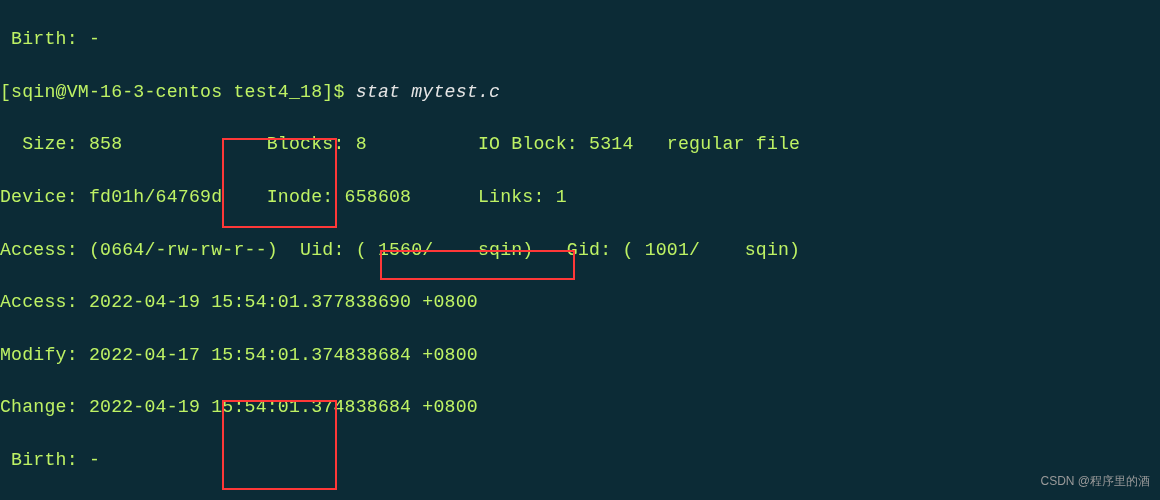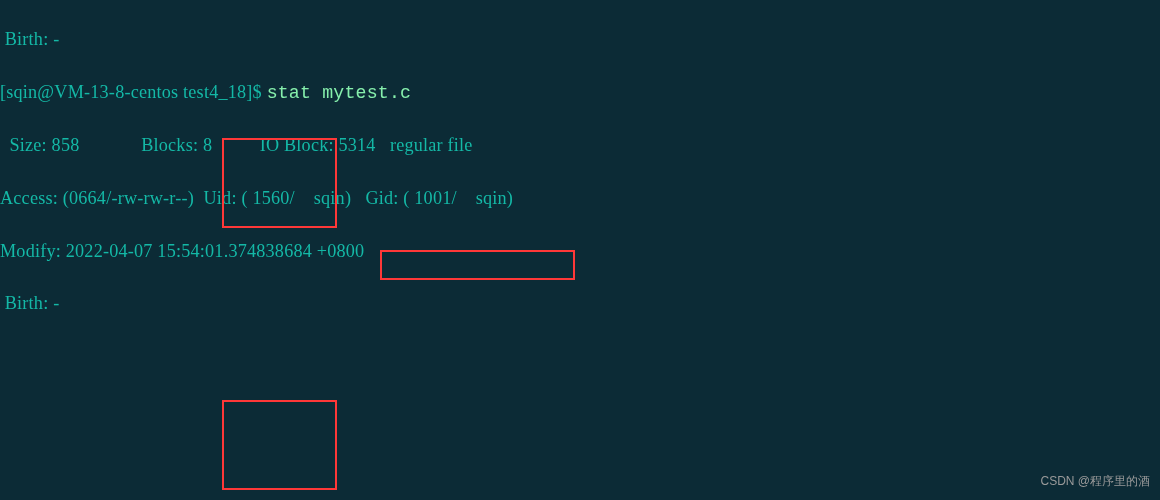--- a/index.html
+++ b/index.html
@@ -13,22 +13,22 @@
     height: 500px;
     overflow: hidden;
     position: relative;
     letter-spacing: 0.2px;
   }
   .term {
     padding: 0;
     position: relative;
     white-space: pre;
   }
-  .gray { color: #14b8a6; font-family: Liberation Serif, serif; }
-  .white { color: #86efac; }
+  .gray { color: #bef264; }
+  .white { color: #e5e5e5; font-style: italic; }
   .line { display: block; }
   .hlbox {
     position: absolute;
     border: 2px solid #ff3838;
     pointer-events: none;
     z-index: 2;
   }
   .watermark {
     position: absolute;
     right: 10px;
@@ -37,24 +37,27 @@
     color: #9a9a9a;
     font-family: sans-serif;
     letter-spacing: 0;
   }
 </style>
 </head>
 <body>
 
 <div class="term">
 <span class="line gray"> Birth: -</span>
-<span class="line"><span class="gray">[sqin@VM-13-8-centos test4_18]$ </span><span class="white">stat mytest.c</span></span>
+<span class="line"><span class="gray">[sqin@VM-16-3-centos test4_18]$ </span><span class="white">stat mytest.c</span></span>
 <span class="line gray">  Size: 858             Blocks: 8          IO Block: 5314   regular file</span>
+<span class="line gray">Device: fd01h/64769d    Inode: 658608      Links: 1</span>
 <span class="line gray">Access: (0664/-rw-rw-r--)  Uid: ( 1560/    sqin)   Gid: ( 1001/    sqin)</span>
-<span class="line gray">Modify: 2022-04-07 15:54:01.374838684 +0800</span>
+<span class="line gray">Access: 2022-04-19 15:54:01.377838690 +0800</span>
+<span class="line gray">Modify: 2022-04-17 15:54:01.374838684 +0800</span>
+<span class="line gray">Change: 2022-04-19 15:54:01.374838684 +0800</span>
 <span class="line gray"> Birth: -</span>
 
 
 
 
 
 
 
 
 

